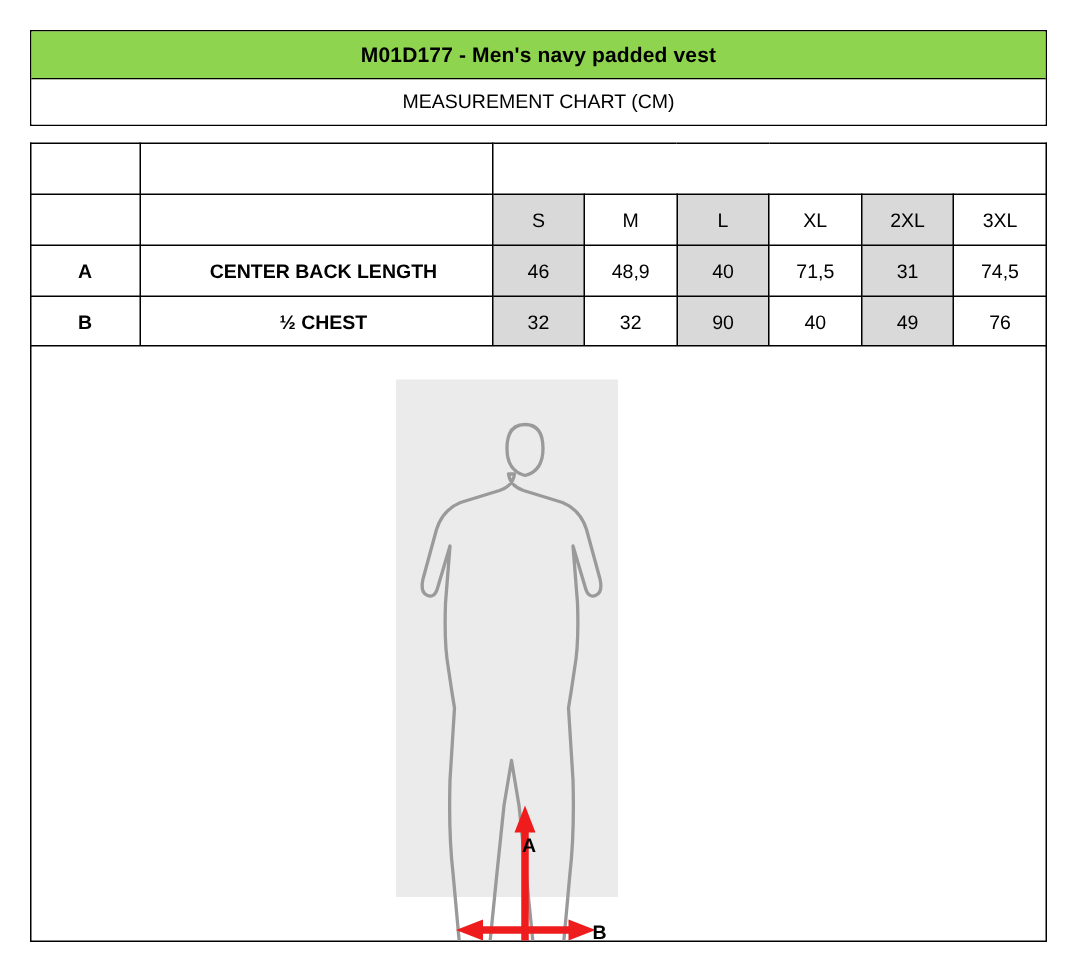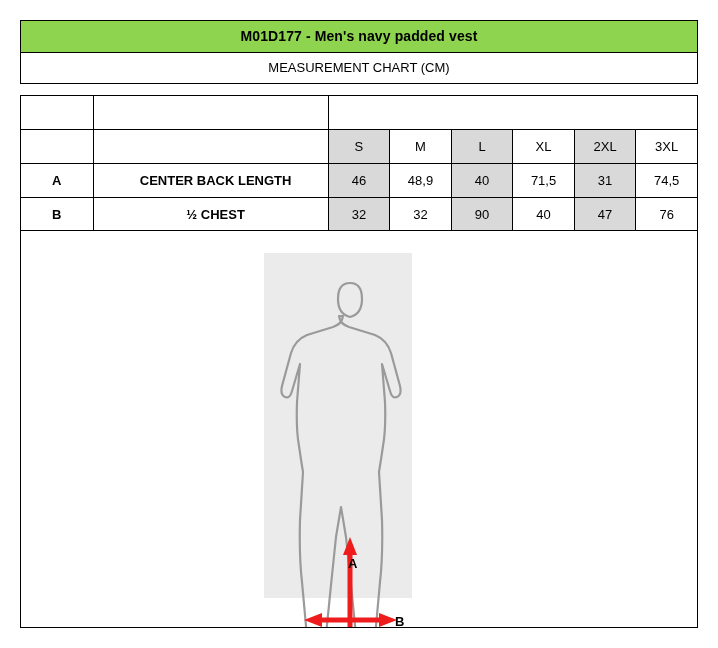--- a/index.html
+++ b/index.html
@@ -148,21 +148,21 @@
         <td class="shaded">31</td>
         <td>74,5</td>
       </tr>
       <tr>
         <td class="col-letter">B</td>
         <td class="col-desc">½ CHEST</td>
         <td class="shaded">32</td>
         <td>32</td>
         <td class="shaded">90</td>
         <td>40</td>
-        <td class="shaded">47</td>
+        <td class="shaded">49</td>
         <td>76</td>
       </tr>
     </tbody>
   </table>
 
   <div class="figure-box">
     <div class="figure-inner"></div>
 
     <svg class="svg-holder" width="676" height="396" viewBox="0 0 676 396">
 

